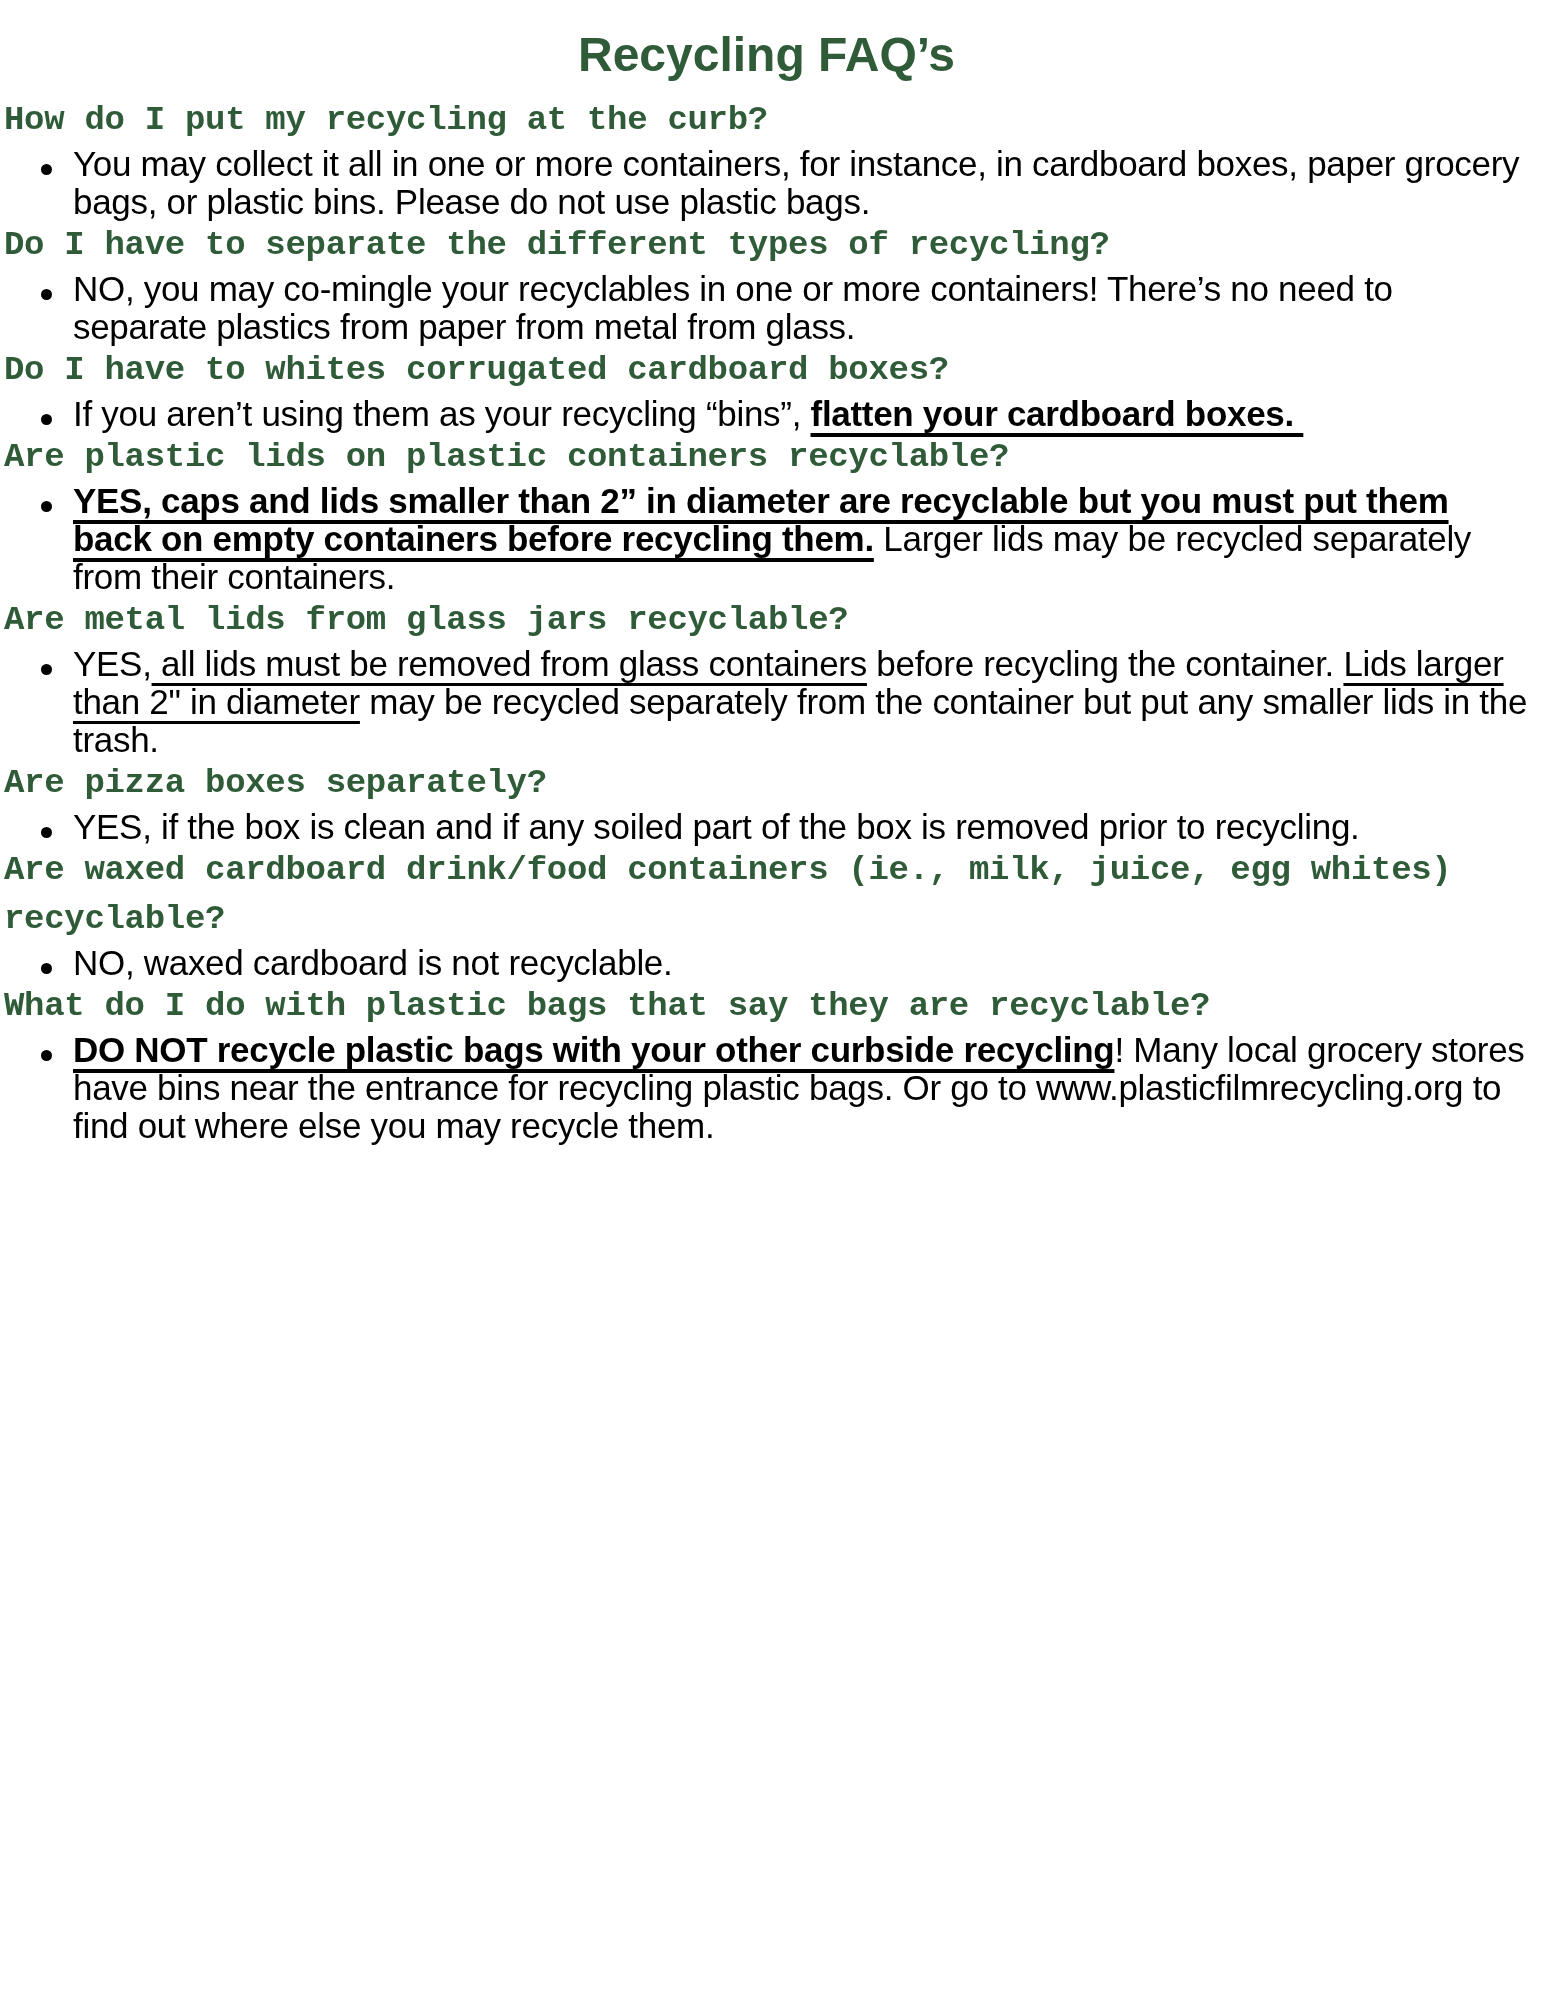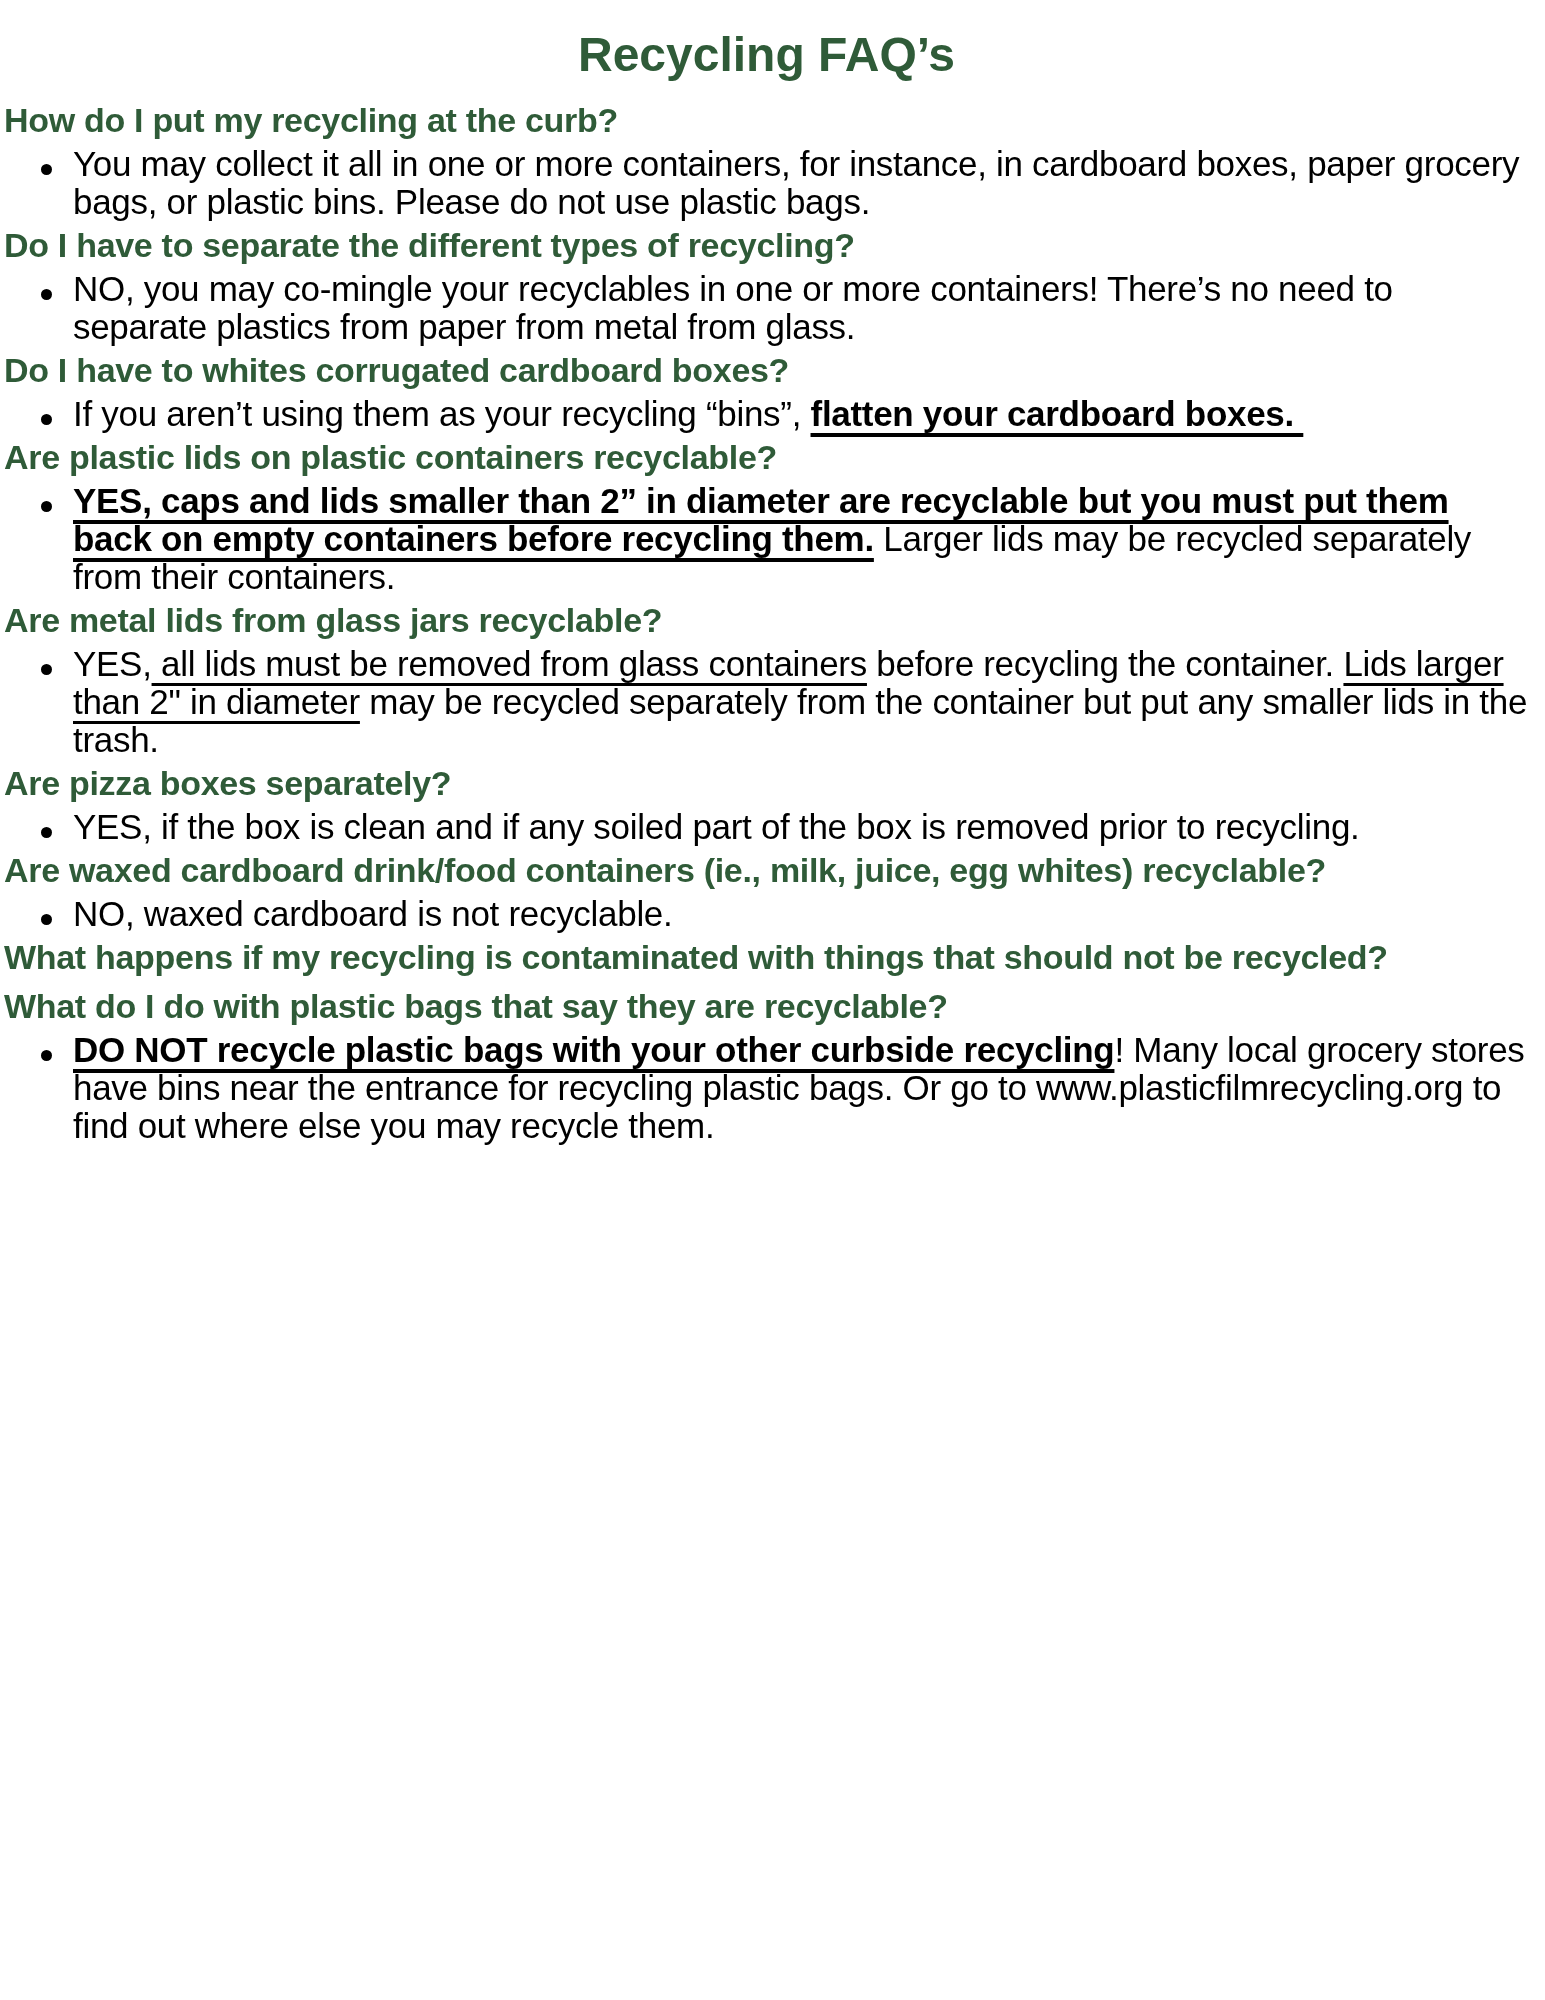--- a/index.html
+++ b/index.html
@@ -29,20 +29,21 @@
     font-weight: 700;
     line-height: 62px;
     letter-spacing: 0px;
   }
   .question {
     color: var(--green, #2F5B38);
     font-weight: 700;
     font-size: 34px;
     line-height: 49px;
     letter-spacing: -0.3px;
+    font-family: Liberation Mono, monospace;
   }
   .bullet-row {
     display: flex;
     align-items: flex-start;
   }
   .dot {
     flex: 0 0 auto;
     width: 11px;
     height: 11px;
     border-radius: 50%;
@@ -106,20 +107,19 @@
       <div class="question">Are pizza boxes separately?</div>
       <div class="bullet-row">
         <span class="dot"></span>
         <div class="answer-text"><span class="seg-normal">YES, if the box is clean and if any soiled part of the box is removed prior to recycling.</span></div>
       </div>
       <div class="question">Are waxed cardboard drink/food containers (ie., milk, juice, egg whites) recyclable?</div>
       <div class="bullet-row">
         <span class="dot"></span>
         <div class="answer-text"><span class="seg-normal">NO, waxed cardboard is not recyclable.</span></div>
       </div>
-      <div class="question">What happens if my recycling is contaminated with things that should not be recycled?</div>
       <div class="question">What do I do with plastic bags that say they are recyclable?</div>
       <div class="bullet-row">
         <span class="dot"></span>
         <div class="answer-text"><span class="seg-bold-underline">DO NOT recycle plastic bags with your other curbside recycling</span><span class="seg-normal">! Many local grocery stores have bins near the entrance for recycling plastic bags. Or go to www.plasticfilmrecycling.org to find out where else you may recycle them.</span></div>
       </div>
     </div>
 </div>
 
 </body></html>

